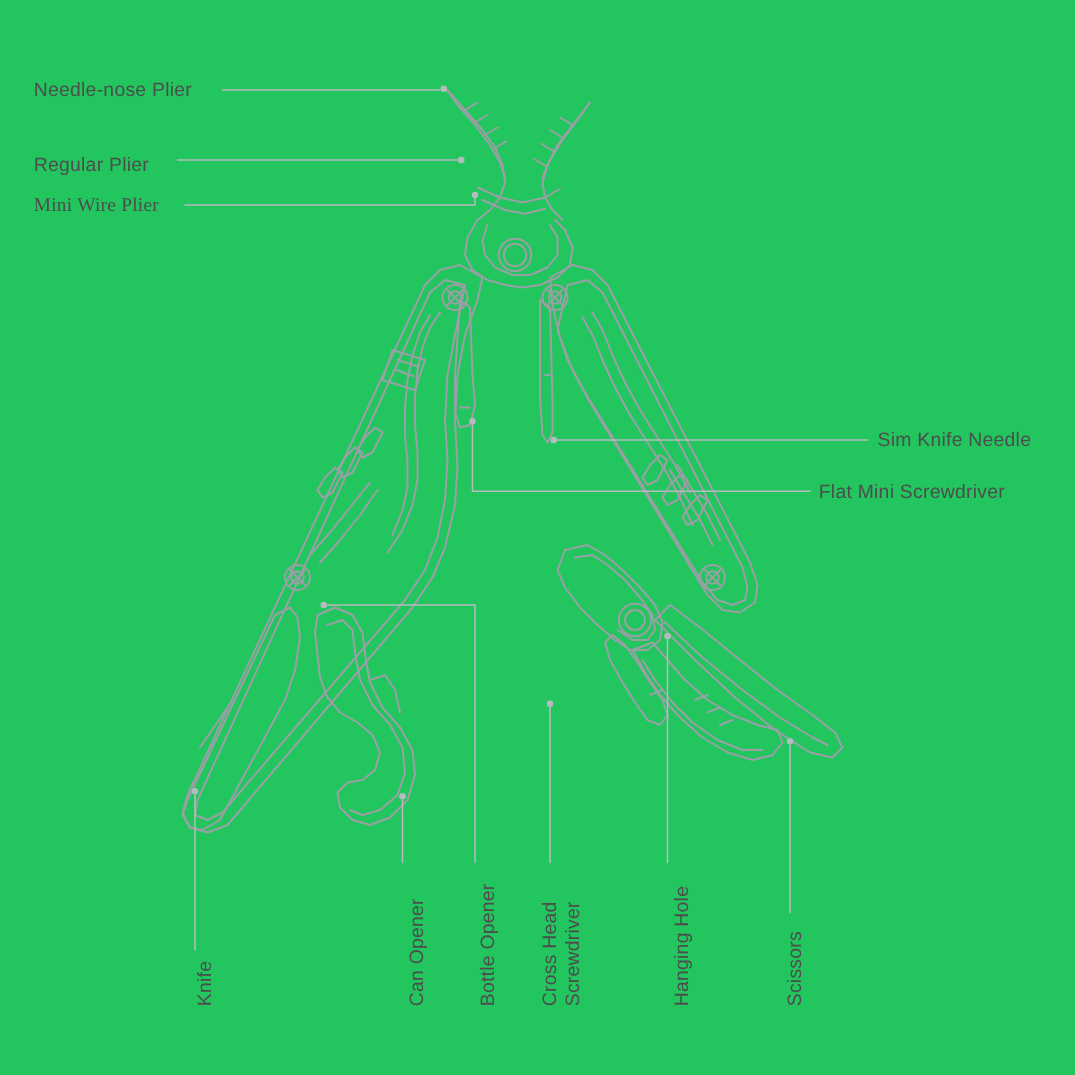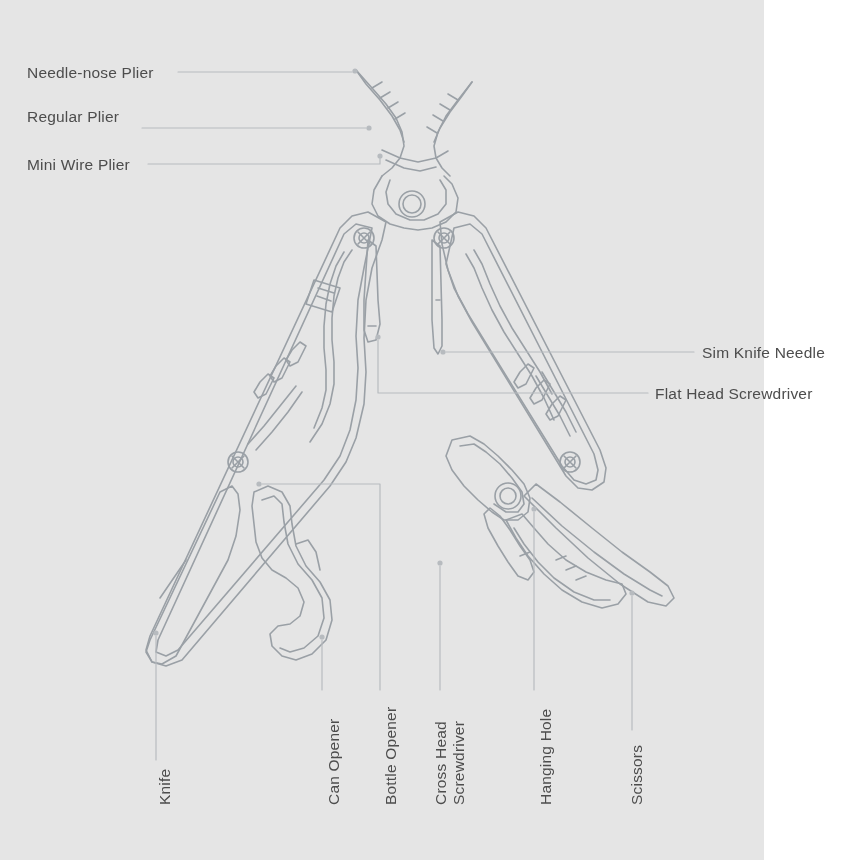--- a/index.html
+++ b/index.html
@@ -8,23 +8,23 @@
     background: #ffffff;
   }
   body {
     width: 860px;
     height: 860px;
     font-family: "Liberation Sans", sans-serif;
     overflow: hidden;
   }
   #diagram {
     position: relative;
-    width: 764px;
+    width: 860px;
     height: 860px;
-    background: #e5e5e5;
+    background: #22c55e;
   }
   #diagram svg {
     position: absolute;
     top: 0;
     left: 0;
   }
   .label {
     position: absolute;
     font-family: "Liberation Sans", sans-serif;
     font-size: 15.5px;
@@ -194,24 +194,24 @@
         <path d="M534 690 L534 512"></path>
         <circle cx="534" cy="509" r="2.6" fill="#b7bbbf" stroke="none"></circle>
 
         <path d="M632 730 L632 596"></path>
         <circle cx="632" cy="593" r="2.6" fill="#b7bbbf" stroke="none"></circle>
       </g>
     </g>
   </svg>
 
   <div class="label" style="left:27px; top:64px;">Needle-nose Plier</div>
-  <div class="label" style="left:27px; top:108px;">Regular Plier</div>
-  <div class="label" style="left:27px; top:156px;">Mini Wire Plier</div>
+  <div class="label" style="left:27px; top:124px;">Regular Plier</div>
+  <div class="label" style="left:27px; top:156px;font-family:Liberation Serif, serif;">Mini Wire Plier</div>
   <div class="label" style="left:702px; top:344px;">Sim Knife Needle</div>
-  <div class="label" style="left:655px; top:385px;">Flat Head Screwdriver</div>
+  <div class="label" style="left:655px; top:385px;">Flat Mini Screwdriver</div>
 
   <div class="label vertical" style="left:156px; top:805px;">Knife</div>
   <div class="label vertical" style="left:325px; top:805px;">Can Opener</div>
   <div class="label vertical" style="left:382px; top:805px;">Bottle Opener</div>
   <div class="label vertical two-line" style="left:432px; top:805px;">Cross Head
 Screwdriver</div>
   <div class="label vertical" style="left:537px; top:805px;">Hanging Hole</div>
   <div class="label vertical" style="left:628px; top:805px;">Scissors</div>
 
 </div>

